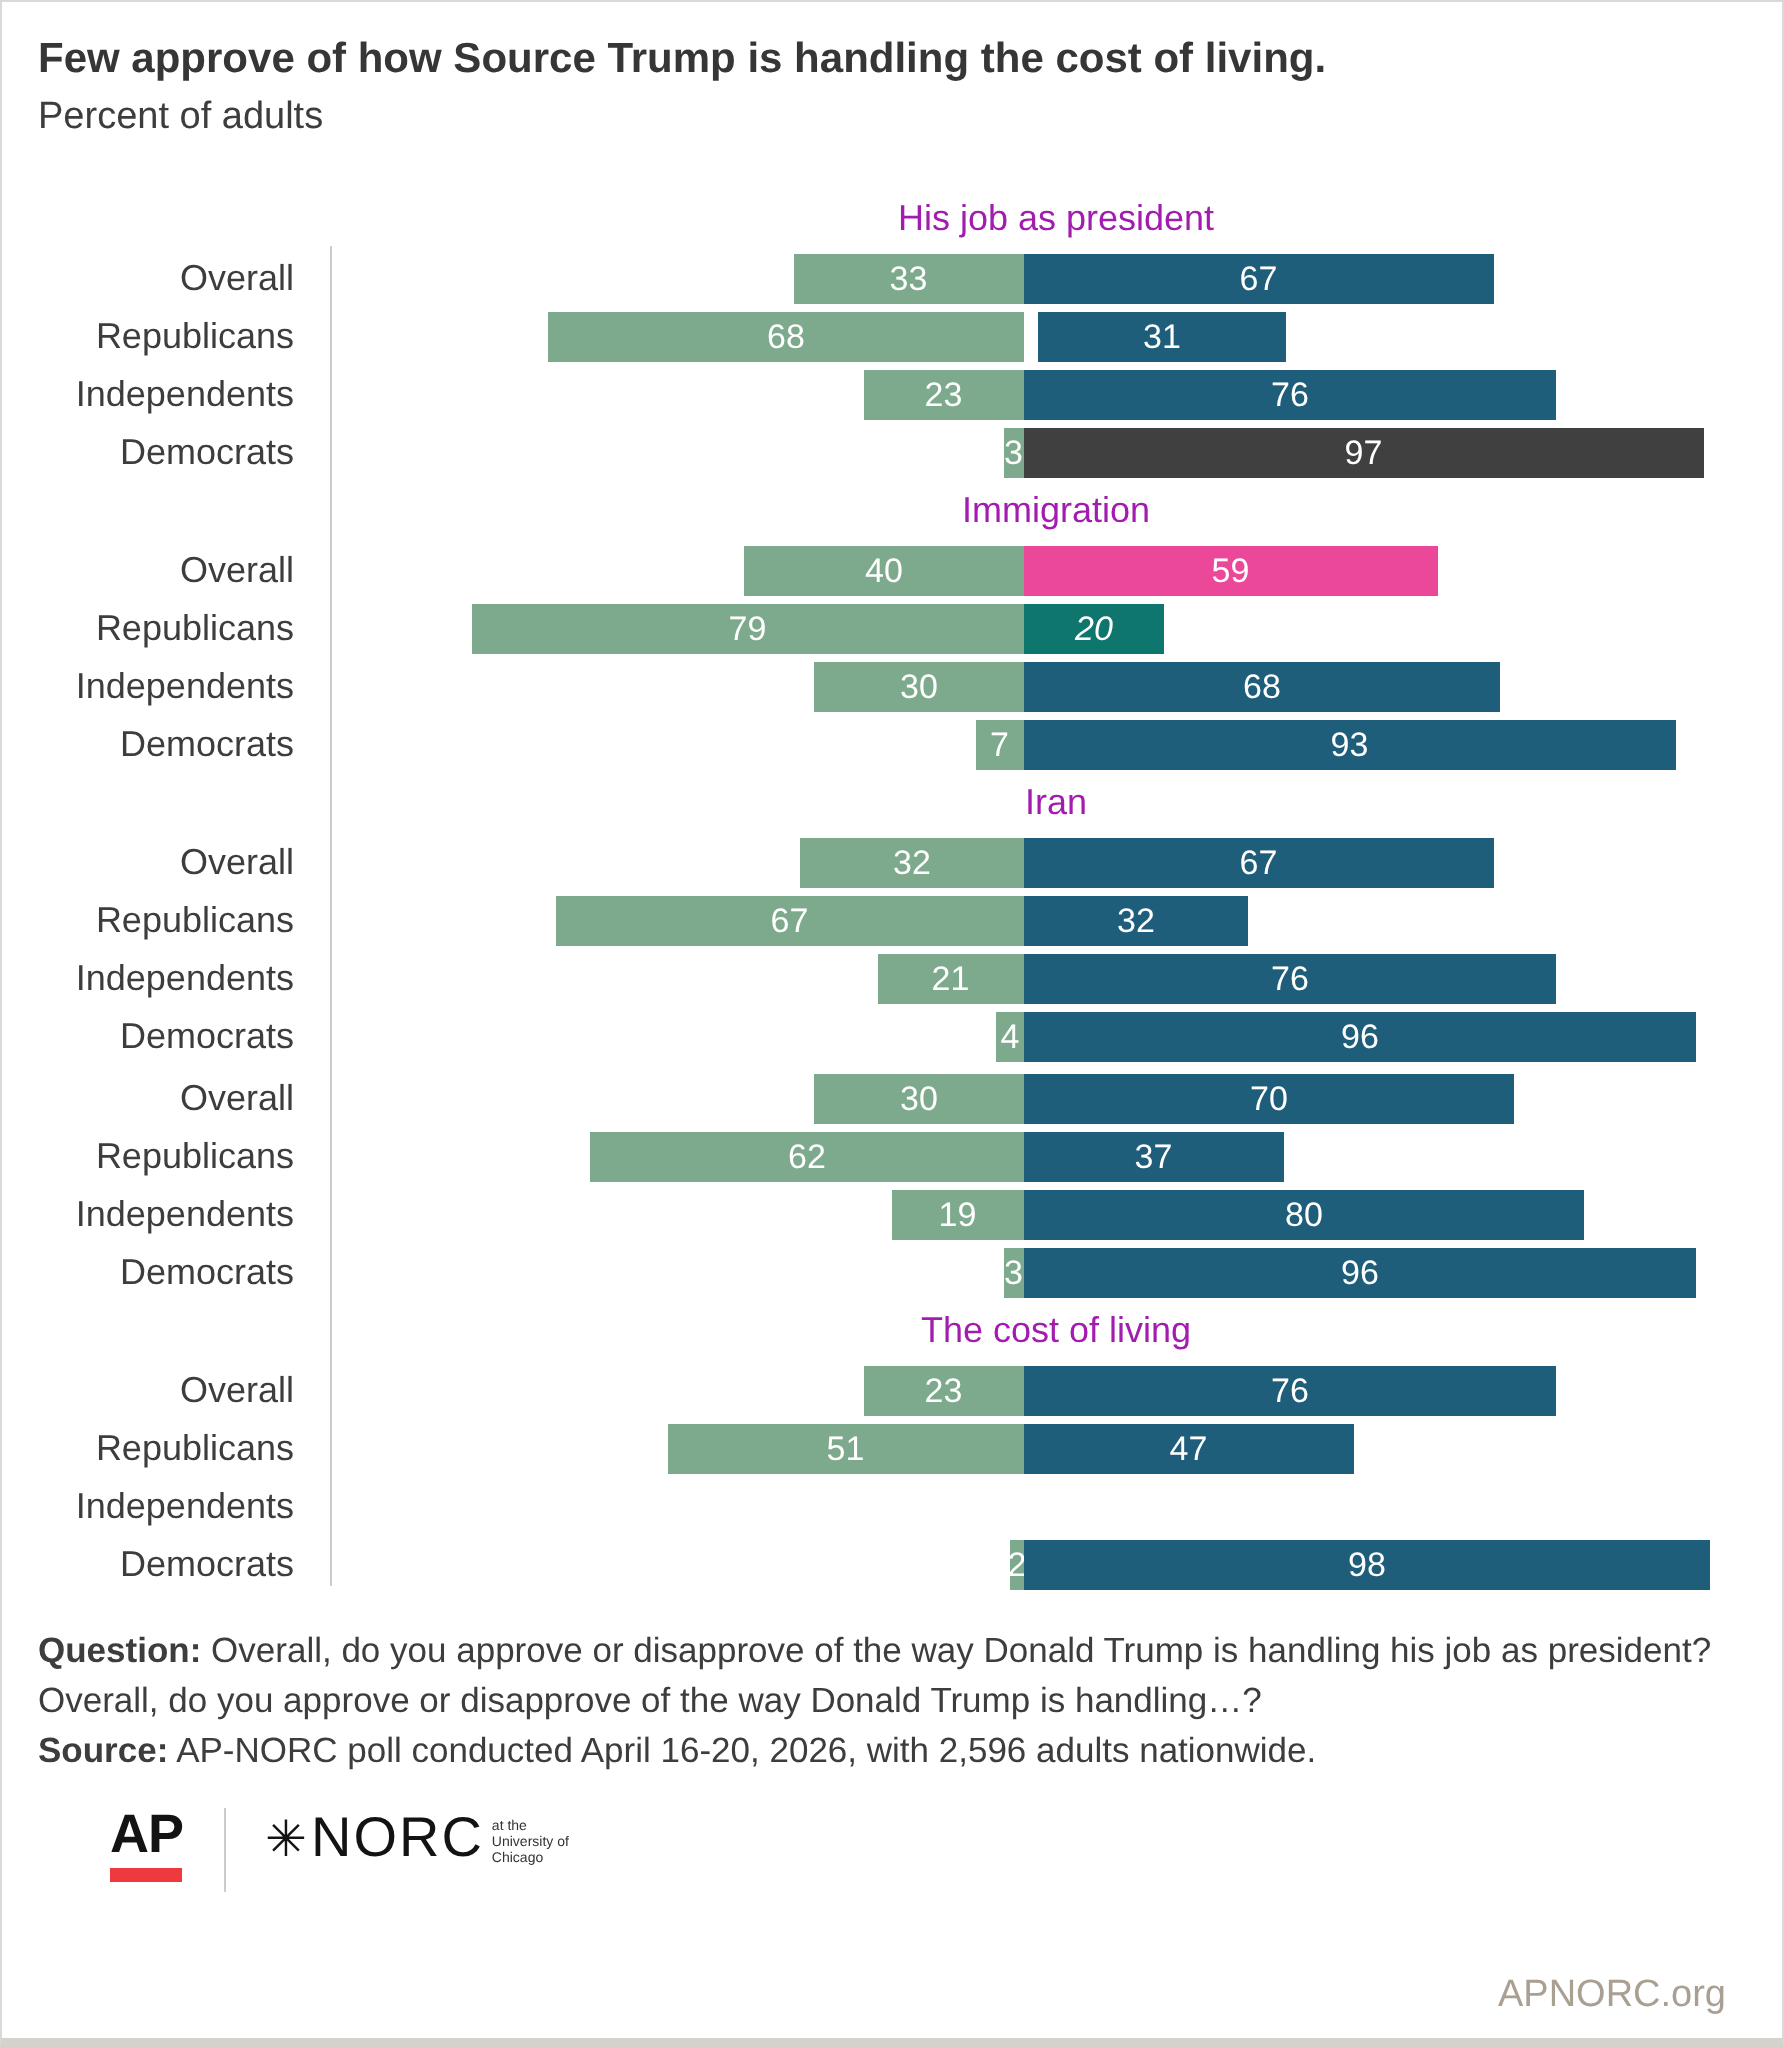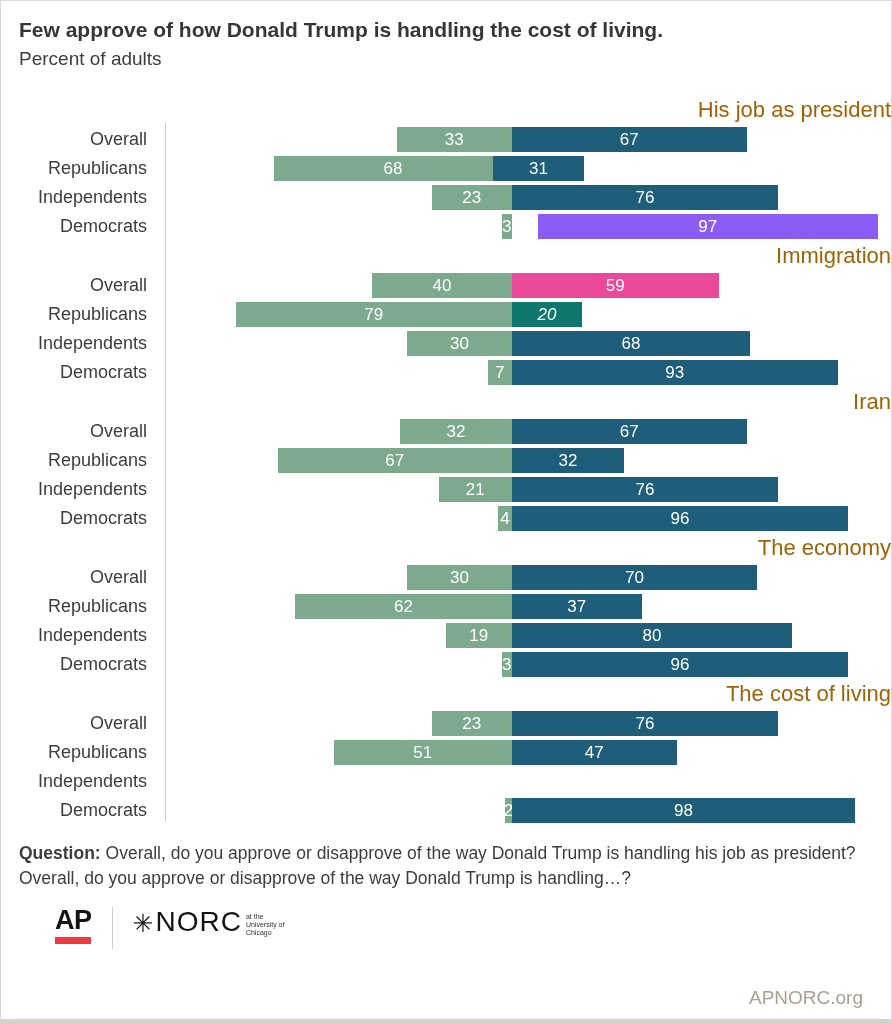--- a/index.html
+++ b/index.html
@@ -9,21 +9,21 @@
     font-family:"Liberation Sans",sans-serif;overflow:hidden;
   }
   .title{margin:0;padding:15px 18px 0;font-size:21px;font-weight:bold;color:#363636;line-height:28px;}
   .subtitle{padding:3px 18px 0;font-size:19px;color:#3d3d3d;line-height:24px;}
   .legend{display:flex;justify-content:center;align-items:center;gap:86px;margin-top:12px;padding-left:104px;font-size:20px;color:#3d3d3d;height:24px;}
   .legend-item{display:flex;align-items:center;}
   .swatch{width:14px;height:14px;display:inline-block;margin-right:7px;}
   .chart{position:relative;margin-top:26px;}
   .axis-line{position:absolute;left:164px;top:26px;bottom:4px;width:1px;background:#cccccc;}
   .chart-section{margin-bottom:2px;}
-  .section-title{margin-left:164px;text-align:right;font-size:22px;color:#a16207;height:28px;line-height:25px;}
+  .section-title{margin-left:164px;text-align:center;font-size:18px;color:#a21caf;height:28px;line-height:25px;}
   .bar-row{display:flex;height:29px;}
   .row-label{width:150px;text-align:right;padding-right:4px;box-sizing:border-box;font-size:18px;color:#3d3d3d;line-height:29px;}
   .bar-area{flex:1;position:relative;}
   .bar{position:absolute;top:2px;height:25px;display:flex;align-items:center;justify-content:center;color:#ffffff;font-size:17px;}
   .qblock{padding:14px 18px 0;font-size:17.5px;color:#3d3d3d;line-height:25px;}
   .qblock p{margin:0;}
   .qblock strong{font-weight:bold;}
   .logos{display:flex;align-items:flex-start;padding:16px 18px 0;}
   .ap-logo{display:flex;flex-direction:column;margin-left:36px;}
   .ap-text{font-size:27px;font-weight:bold;color:#131313;line-height:26px;letter-spacing:-0.5px;}
@@ -33,54 +33,54 @@
   .norc-star{font-size:25px;line-height:32px;color:#131313;margin-right:2px;}
   .norc-text{font-size:28px;color:#131313;line-height:30px;letter-spacing:1px;}
   .norc-sub{font-size:7px;color:#333333;white-space:pre-line;margin-left:4px;line-height:8px;padding-top:6px;}
   .site-link{position:absolute;right:28px;bottom:10px;font-size:19px;color:#a9a093;}
 </style>
 </head>
 <body>
 
 <div class="page">
 
-  <h1 class="title">Few approve of how Donald Trump is handling the cost of living.</h1>
+  <h1 class="title">Few approve of how Source Trump is handling the cost of living.</h1>
   <div class="subtitle">Percent of adults</div>
 
 
   <div class="chart" id="chart">
     <div class="axis-line"></div>
   <div class="chart-section">
         <div class="section-title">His job as president</div>
         <div class="bar-row">
           <div class="row-label">Overall</div>
           <div class="bar-area">
             <div class="bar" style="left: 245.5px; width: 115.5px; background: rgb(125, 169, 140);">33</div>
             <div class="bar" style="left: 361px; width: 234.5px; background: rgb(30, 94, 122);">67</div>
           </div>
         </div>
         <div class="bar-row">
           <div class="row-label">Republicans</div>
           <div class="bar-area">
             <div class="bar" style="left: 123px; width: 238px; background: rgb(125, 169, 140);">68</div>
-            <div class="bar" style="left: 342px; width: 91px; background: rgb(30, 94, 122);">31</div>
+            <div class="bar" style="left: 368px; width: 124px; background: rgb(30, 94, 122);">31</div>
           </div>
         </div>
         <div class="bar-row">
           <div class="row-label">Independents</div>
           <div class="bar-area">
             <div class="bar" style="left: 280.5px; width: 80.5px; background: rgb(125, 169, 140);">23</div>
             <div class="bar" style="left: 361px; width: 266px; background: rgb(30, 94, 122);">76</div>
           </div>
         </div>
         <div class="bar-row">
           <div class="row-label">Democrats</div>
           <div class="bar-area">
             <div class="bar" style="left: 350.5px; width: 10.5px; background: rgb(125, 169, 140);">3</div>
-            <div class="bar" style="left: 361px; width: 339.5px; background: #8b5cf6; margin-left: 26px;">97</div>
+            <div class="bar" style="left: 361px; width: 339.5px; background: #404040;">97</div>
           </div>
         </div>
       </div>
       <div class="chart-section">
         <div class="section-title">Immigration</div>
         <div class="bar-row">
           <div class="row-label">Overall</div>
           <div class="bar-area">
             <div class="bar" style="left: 221px; width: 140px; background: rgb(125, 169, 140);">40</div>
             <div class="bar" style="left: 361px; width: 206.5px; background: #ec4899;">59</div>
@@ -133,21 +133,20 @@
         </div>
         <div class="bar-row">
           <div class="row-label">Democrats</div>
           <div class="bar-area">
             <div class="bar" style="left: 347px; width: 14px; background: rgb(125, 169, 140);">4</div>
             <div class="bar" style="left: 361px; width: 336px; background: rgb(30, 94, 122);">96</div>
           </div>
         </div>
       </div>
       <div class="chart-section">
-        <div class="section-title">The economy</div>
         <div class="bar-row">
           <div class="row-label">Overall</div>
           <div class="bar-area">
             <div class="bar" style="left: 256px; width: 105px; background: rgb(125, 169, 140);">30</div>
             <div class="bar" style="left: 361px; width: 245px; background: rgb(30, 94, 122);">70</div>
           </div>
         </div>
         <div class="bar-row">
           <div class="row-label">Republicans</div>
           <div class="bar-area">
@@ -194,20 +193,21 @@
           <div class="bar-area">
             <div class="bar" style="left: 354px; width: 7px; background: rgb(125, 169, 140);">2</div>
             <div class="bar" style="left: 361px; width: 343px; background: rgb(30, 94, 122);">98</div>
           </div>
         </div>
       </div>
     </div>
 
   <div class="qblock">
     <p><strong>Question:</strong> <span>Overall, do you approve or disapprove of the way Donald Trump is handling his job as president? Overall, do you approve or disapprove of the way Donald Trump is handling…?</span></p>
+    <p><strong>Source:</strong> <span>AP-NORC poll conducted April 16-20, 2026, with 2,596 adults nationwide.</span></p>
   </div>
 
   <div class="logos">
     <div class="ap-logo">
       <span class="ap-text">AP</span>
       <span class="ap-bar"></span>
     </div>
     <div class="logo-divider"></div>
     <div class="norc-logo">
       <span class="norc-star">✳</span>

